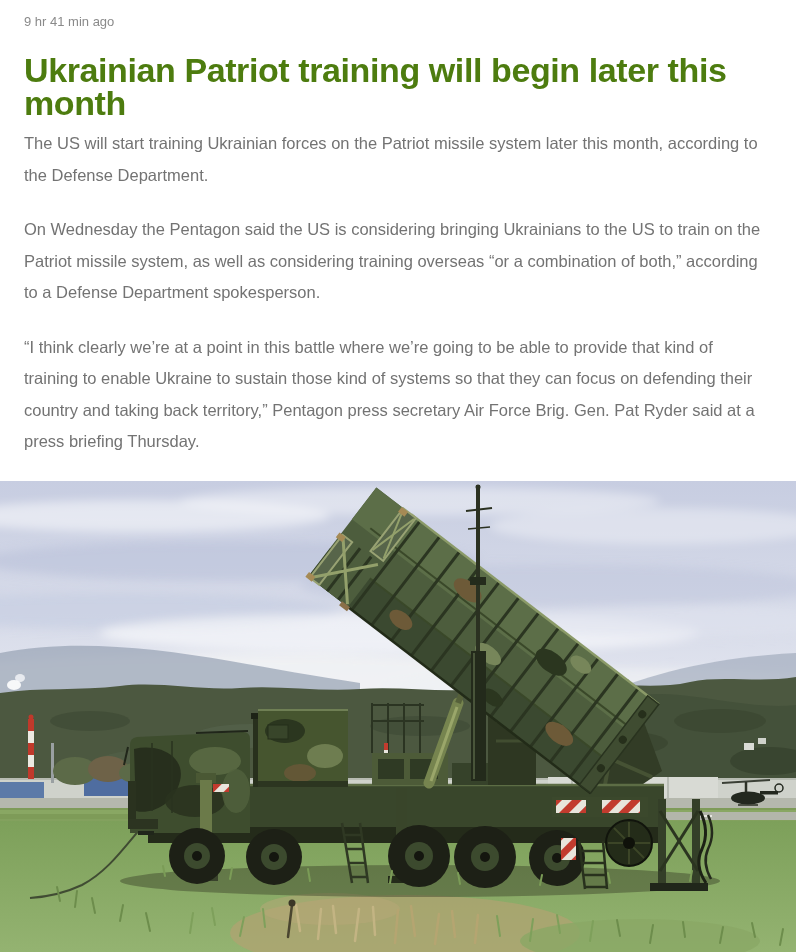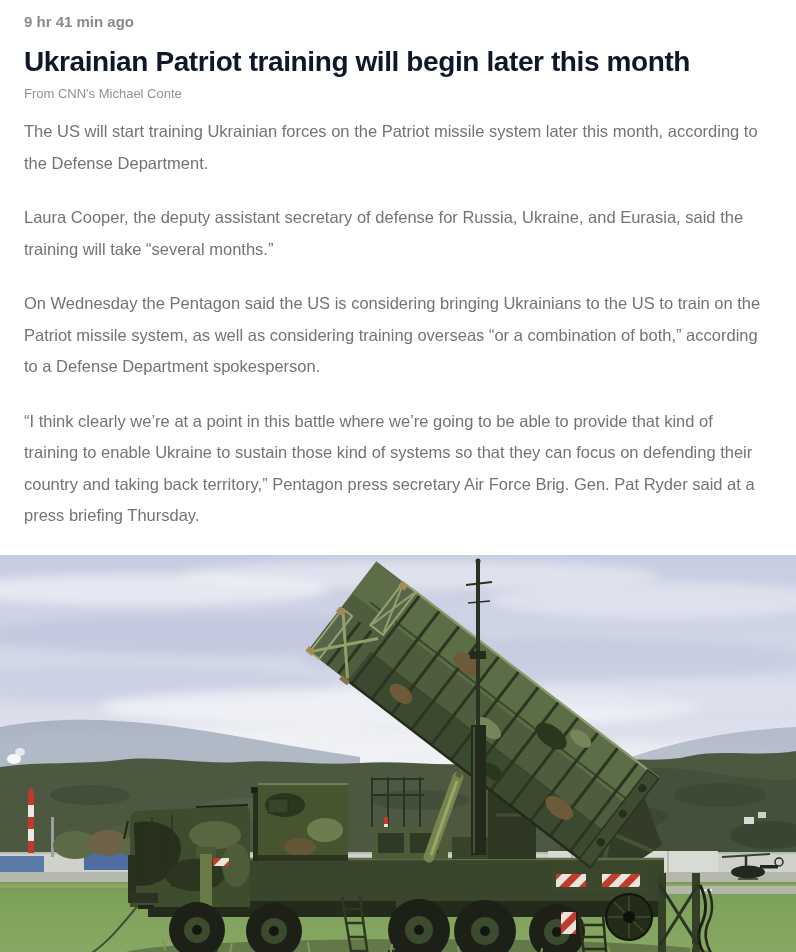--- a/index.html
+++ b/index.html
@@ -4,31 +4,30 @@
 <style>
   html, body { margin: 0; padding: 0; background: #ffffff; }
   .post {
     width: 796px;
     font-family: "Liberation Sans", sans-serif;
     color: #262626;
     background: #ffffff;
   }
   .post-inner { padding: 14px 26px 0 24px; }
   .timestamp {
-    font-size: 15px;
+    font-size: 13px;
     color: #8a8a8a;
     line-height: 16px;
-    font-weight: bold;
   }
   h1.headline {
-    margin: 15px 0 8px 0;
-    font-size: 28px;
+    margin: 24px 0 8px 0;
+    font-size: 34px;
     line-height: 33px;
     font-weight: 700;
-    color: #0f172a;
+    color: #4d7c0f;
     letter-spacing: -0.4px;
   }
   .byline {
     font-size: 13px;
     color: #919191;
     margin: 0 0 14px 0;
     line-height: 16px;
   }
   .body-text p {
     font-size: 16.5px;
@@ -45,24 +44,22 @@
     overflow: hidden;
   }
 </style>
 </head>
 <body>
 
 <article class="post">
   <div class="post-inner">
     <div class="timestamp">9 hr 41 min ago</div>
     <h1 class="headline">Ukrainian Patriot training will begin later this month</h1>
-    <div class="byline">From CNN's Michael Conte</div>
     <div class="body-text">
       <p>The US will start training Ukrainian forces on the Patriot missile system later this month, according to the Defense Department.</p>
-      <p>Laura Cooper, the deputy assistant secretary of defense for Russia, Ukraine, and Eurasia, said the training will take “several months.”</p>
       <p>On Wednesday the Pentagon said the US is considering bringing Ukrainians to the US to train on the Patriot missile system, as well as considering training overseas “or a combination of both,” according to a Defense Department spokesperson.</p>
       <p>“I think clearly we’re at a point in this battle where we’re going to be able to provide that kind of training to enable Ukraine to sustain those kind of systems so that they can focus on defending their country and taking back territory,” Pentagon press secretary Air Force Brig. Gen. Pat Ryder said at a press briefing Thursday.</p>
     </div>
   </div>
 
   <figure class="photo" role="img" aria-label="Patriot missile launcher raised on a camouflaged military truck at an airfield, with forested hills, hangars and a helicopter in the background">
     <svg width="796" height="471" viewBox="0 0 796 471" xmlns="http://www.w3.org/2000/svg">
       <defs>
         <linearGradient id="skyG" x1="0" y1="0" x2="0" y2="1">
           <stop offset="0" stop-color="#c7cde1"></stop>

